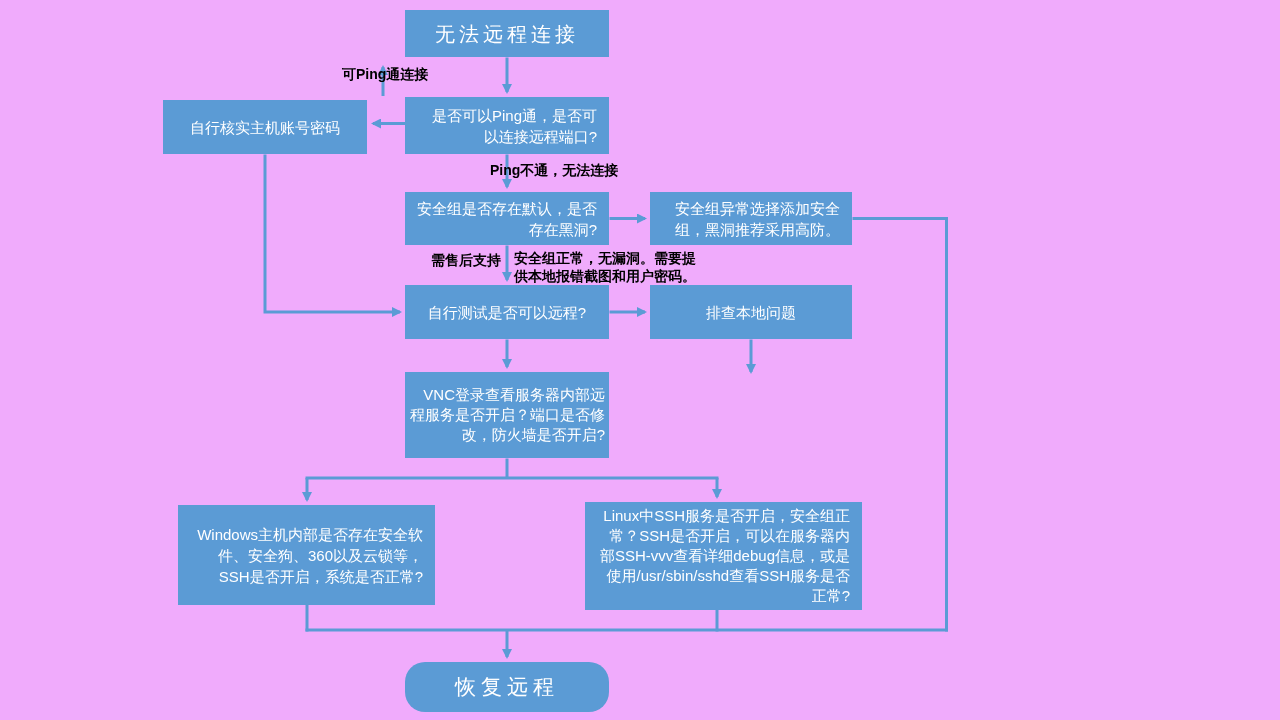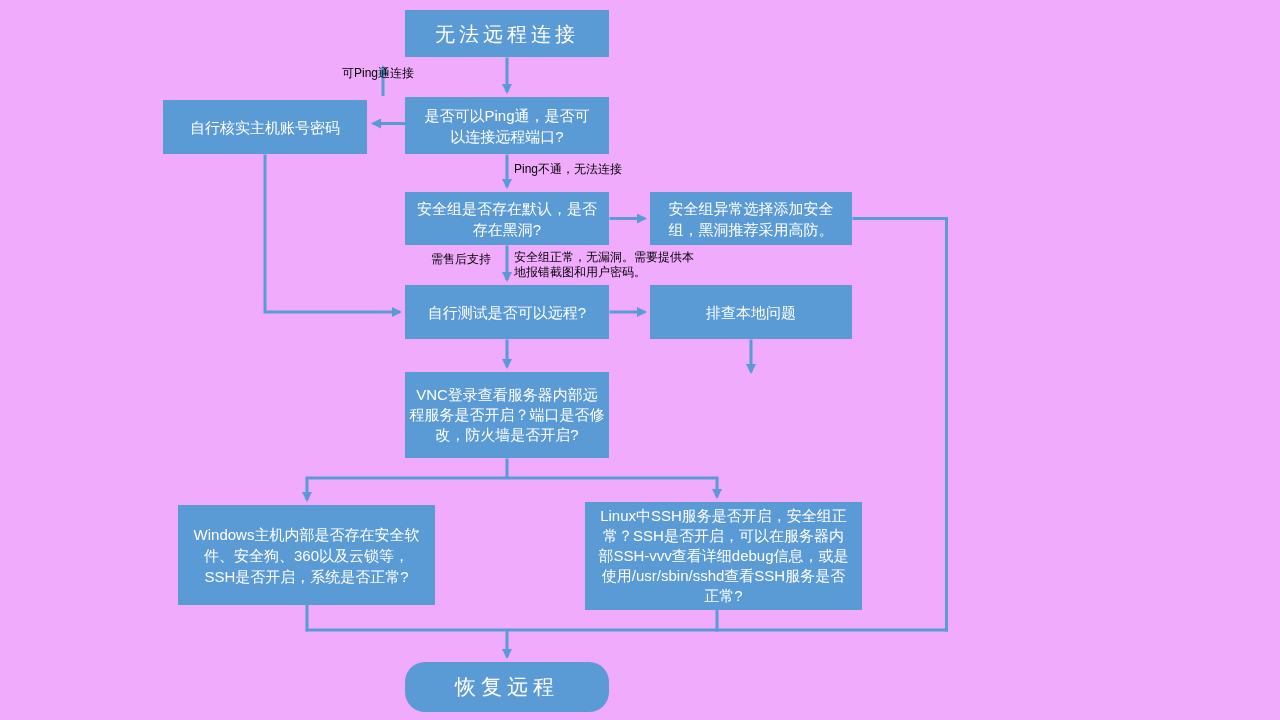--- a/index.html
+++ b/index.html
@@ -18,28 +18,28 @@
     background:var(--accent);
     color:#ffffff;
     display:flex;
     align-items:center;
     font-size:15px;
     line-height:1.4;
     padding:4px 12px;
     overflow:hidden;
   }
   .node.center{justify-content:center;text-align:center;}
-  .node.left{text-align:center;}
+  .node.left{text-align:right;}
   .node.title{font-size:20px;letter-spacing:4px;}
   .node.big{font-size:21px;letter-spacing:5px;border-radius:20px;}
   .edge-label{
     position:absolute;
     color:var(--label);
-    font-weight:normal;
-    font-size:12px;
+    font-weight:bold;
+    font-size:14px;
     line-height:1.25;
   }
 </style>
 </head>
 <body>
 
 <div class="canvas">
 
   <svg class="edges" viewBox="0 0 1280 720">
     <defs>
@@ -86,19 +86,19 @@
   <div class="node left" style="left:405px;top:372px;width:204px;height:86px;line-height:1.33;padding:2px 4px">VNC登录查看服务器内部远程服务是否开启？端口是否修改，防火墙是否开启?</div>
 
   <div class="node left" style="left:178px;top:505px;width:257px;height:100px">Windows主机内部是否存在安全软件、安全狗、360以及云锁等，SSH是否开启，系统是否正常?</div>
 
   <div class="node left" style="left:585px;top:502px;width:277px;height:108px;line-height:1.33;padding:2px 12px">Linux中SSH服务是否开启，安全组正常？SSH是否开启，可以在服务器内部SSH-vvv查看详细debug信息，或是使用/usr/sbin/sshd查看SSH服务是否正常?</div>
 
   <div class="node center big" style="left:405px;top:662px;width:204px;height:50px">恢复远程</div>
 
   <div class="edge-label" style="left:342px;top:66px">可Ping通连接</div>
 
-  <div class="edge-label" style="left:514px;top:162px">Ping不通，无法连接</div>
+  <div class="edge-label" style="left:490px;top:162px">Ping不通，无法连接</div>
 
   <div class="edge-label" style="left:431px;top:252px">需售后支持</div>
 
   <div class="edge-label" style="left:514px;top:250px;width:186px">安全组正常，无漏洞。需要提供本地报错截图和用户密码。</div>
 
 </div>
 
 </body></html>

